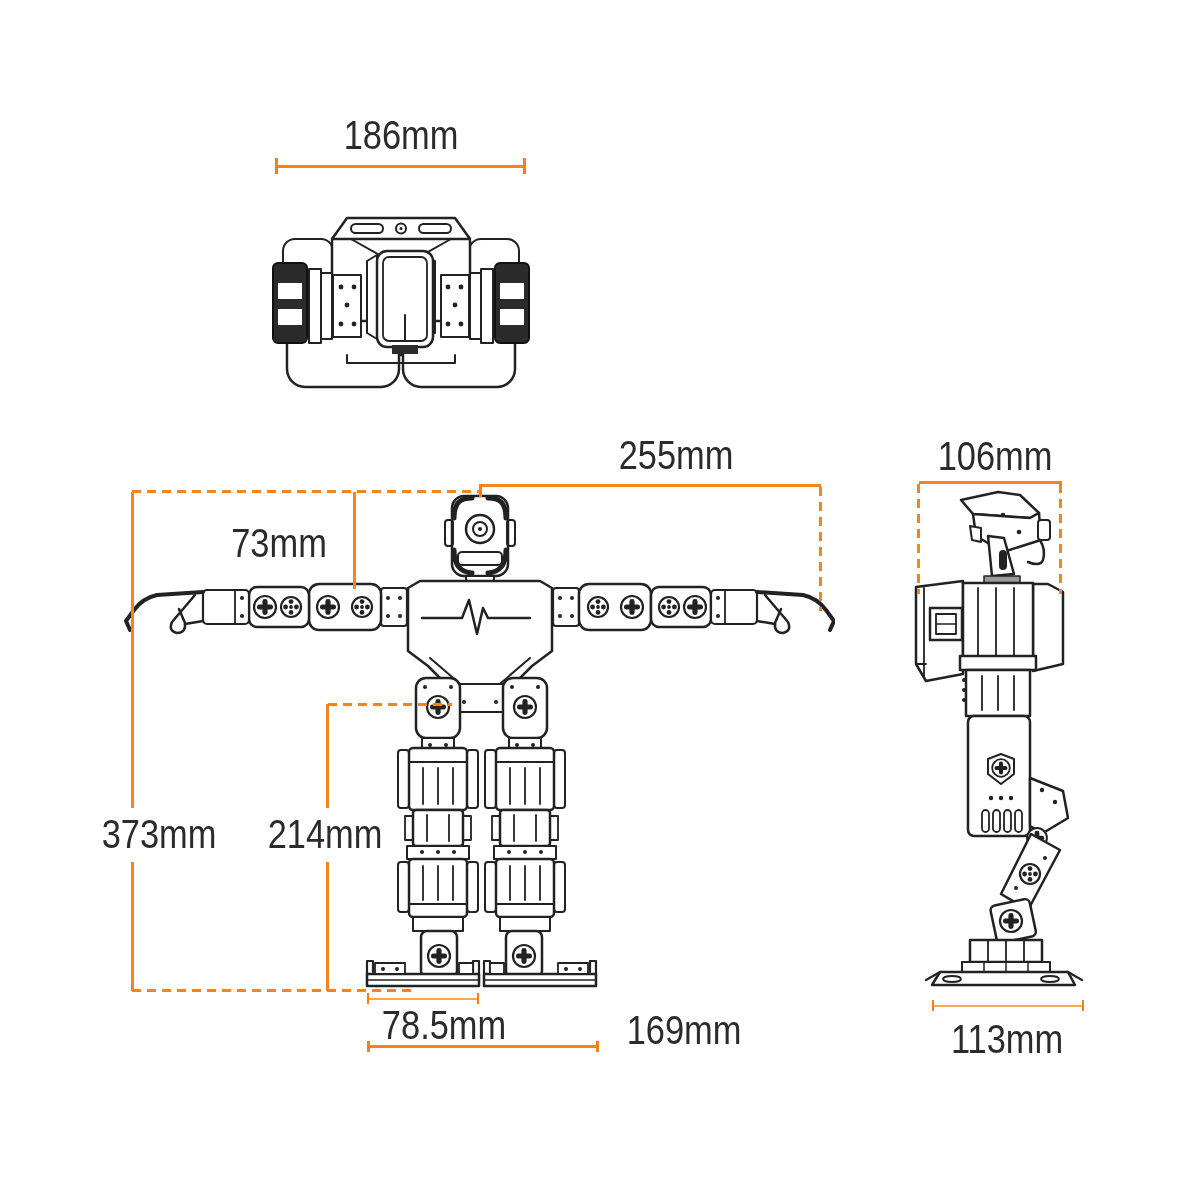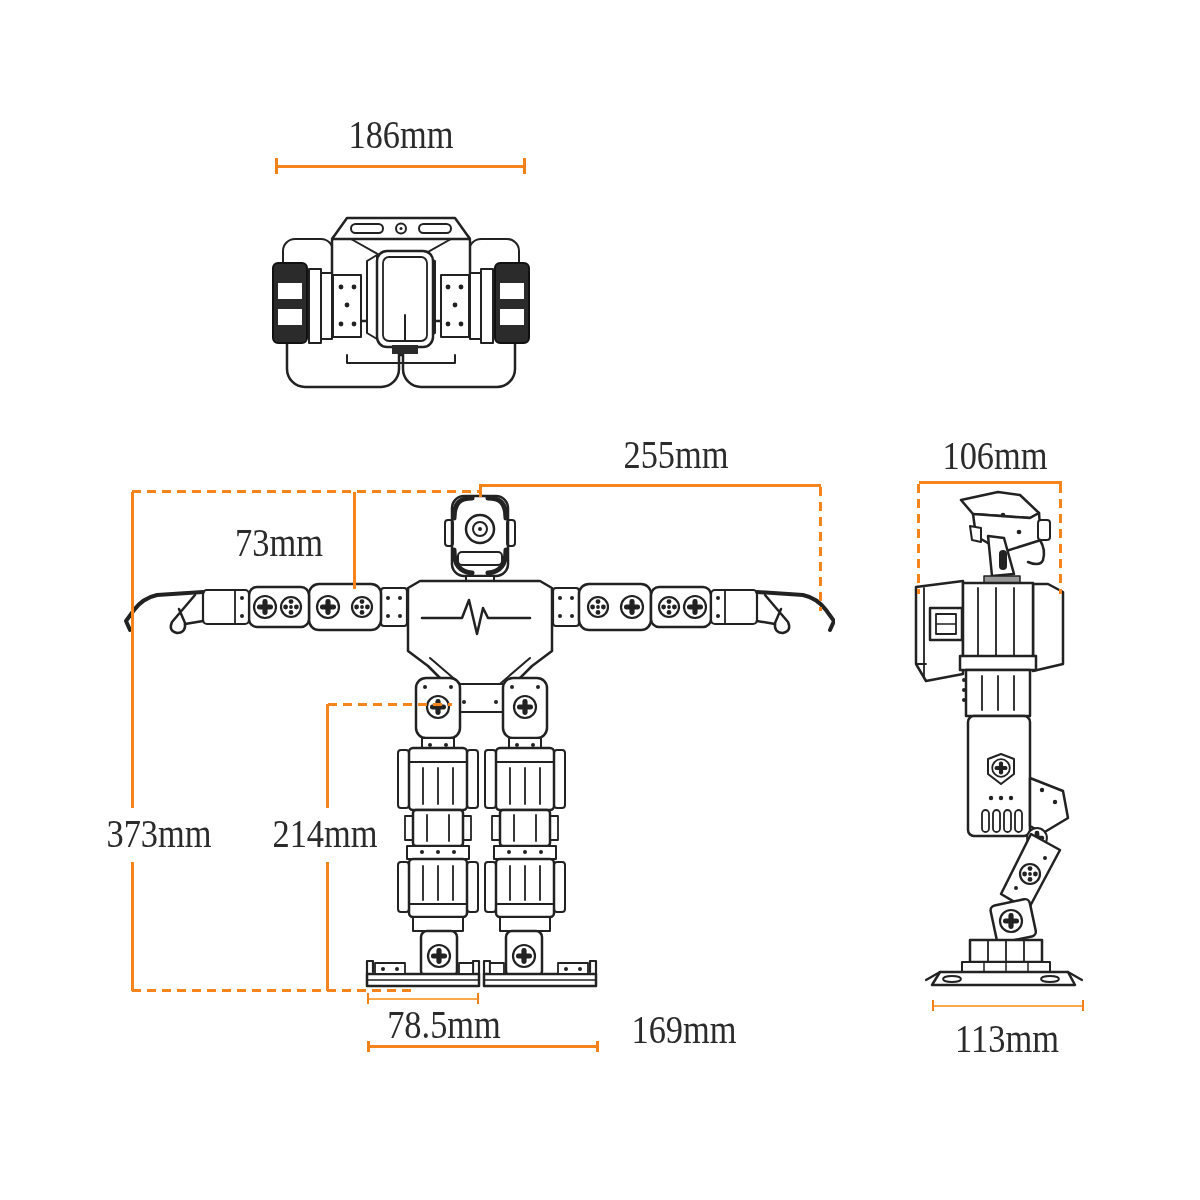--- a/index.html
+++ b/index.html
@@ -1,18 +1,18 @@
 <!DOCTYPE html>
 <html><head>
 <meta charset="utf-8">
 <style>
   html,body{margin:0;padding:0;background:#fff;}
   #canvas{
     position:relative;width:1200px;height:1200px;background:#ffffff;
-    font-family:Liberation Serif, serif;overflow:hidden;
+    font-family:Liberation Sans, sans-serif;overflow:hidden;
   }
   
   .dim-label{
     position:absolute;font-size:40px;font-weight:500;color:#2b2b2b;
     white-space:nowrap;letter-spacing:0px;line-height:46px;
     transform:translateX(-50%) scaleX(.86);transform-origin:center;
   }
   .solidH{position:absolute;height:3px;background:#F5841C;}
   .solidV{position:absolute;width:3px;background:#F5841C;}
   .thinH{position:absolute;height:2px;background:#F9A94B;}

